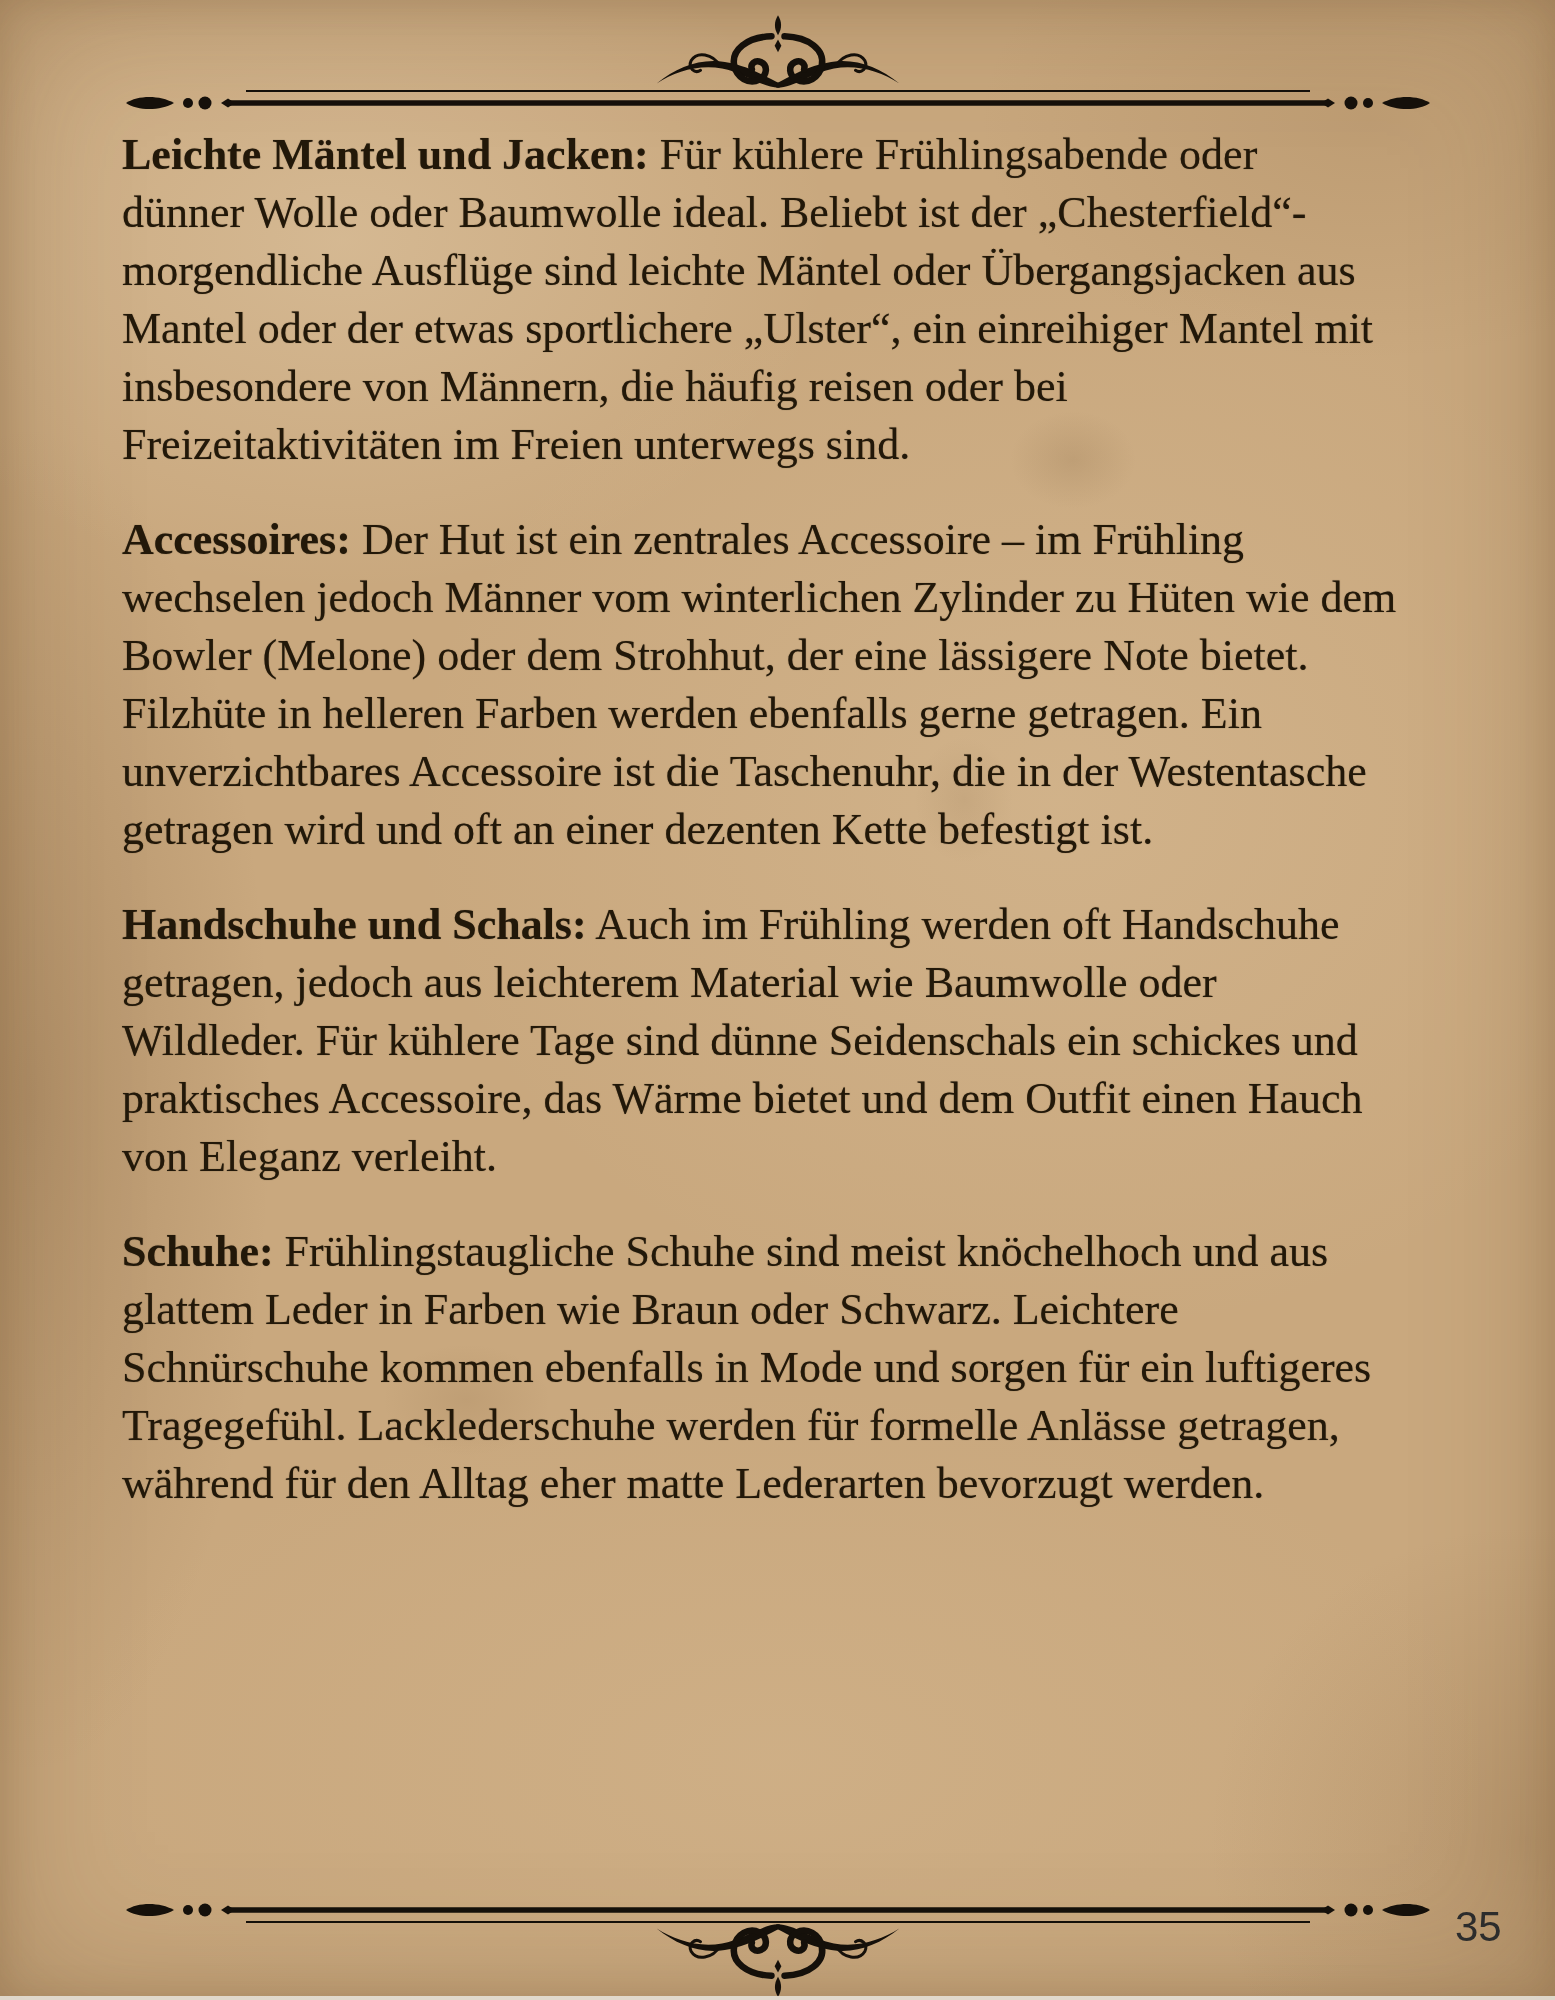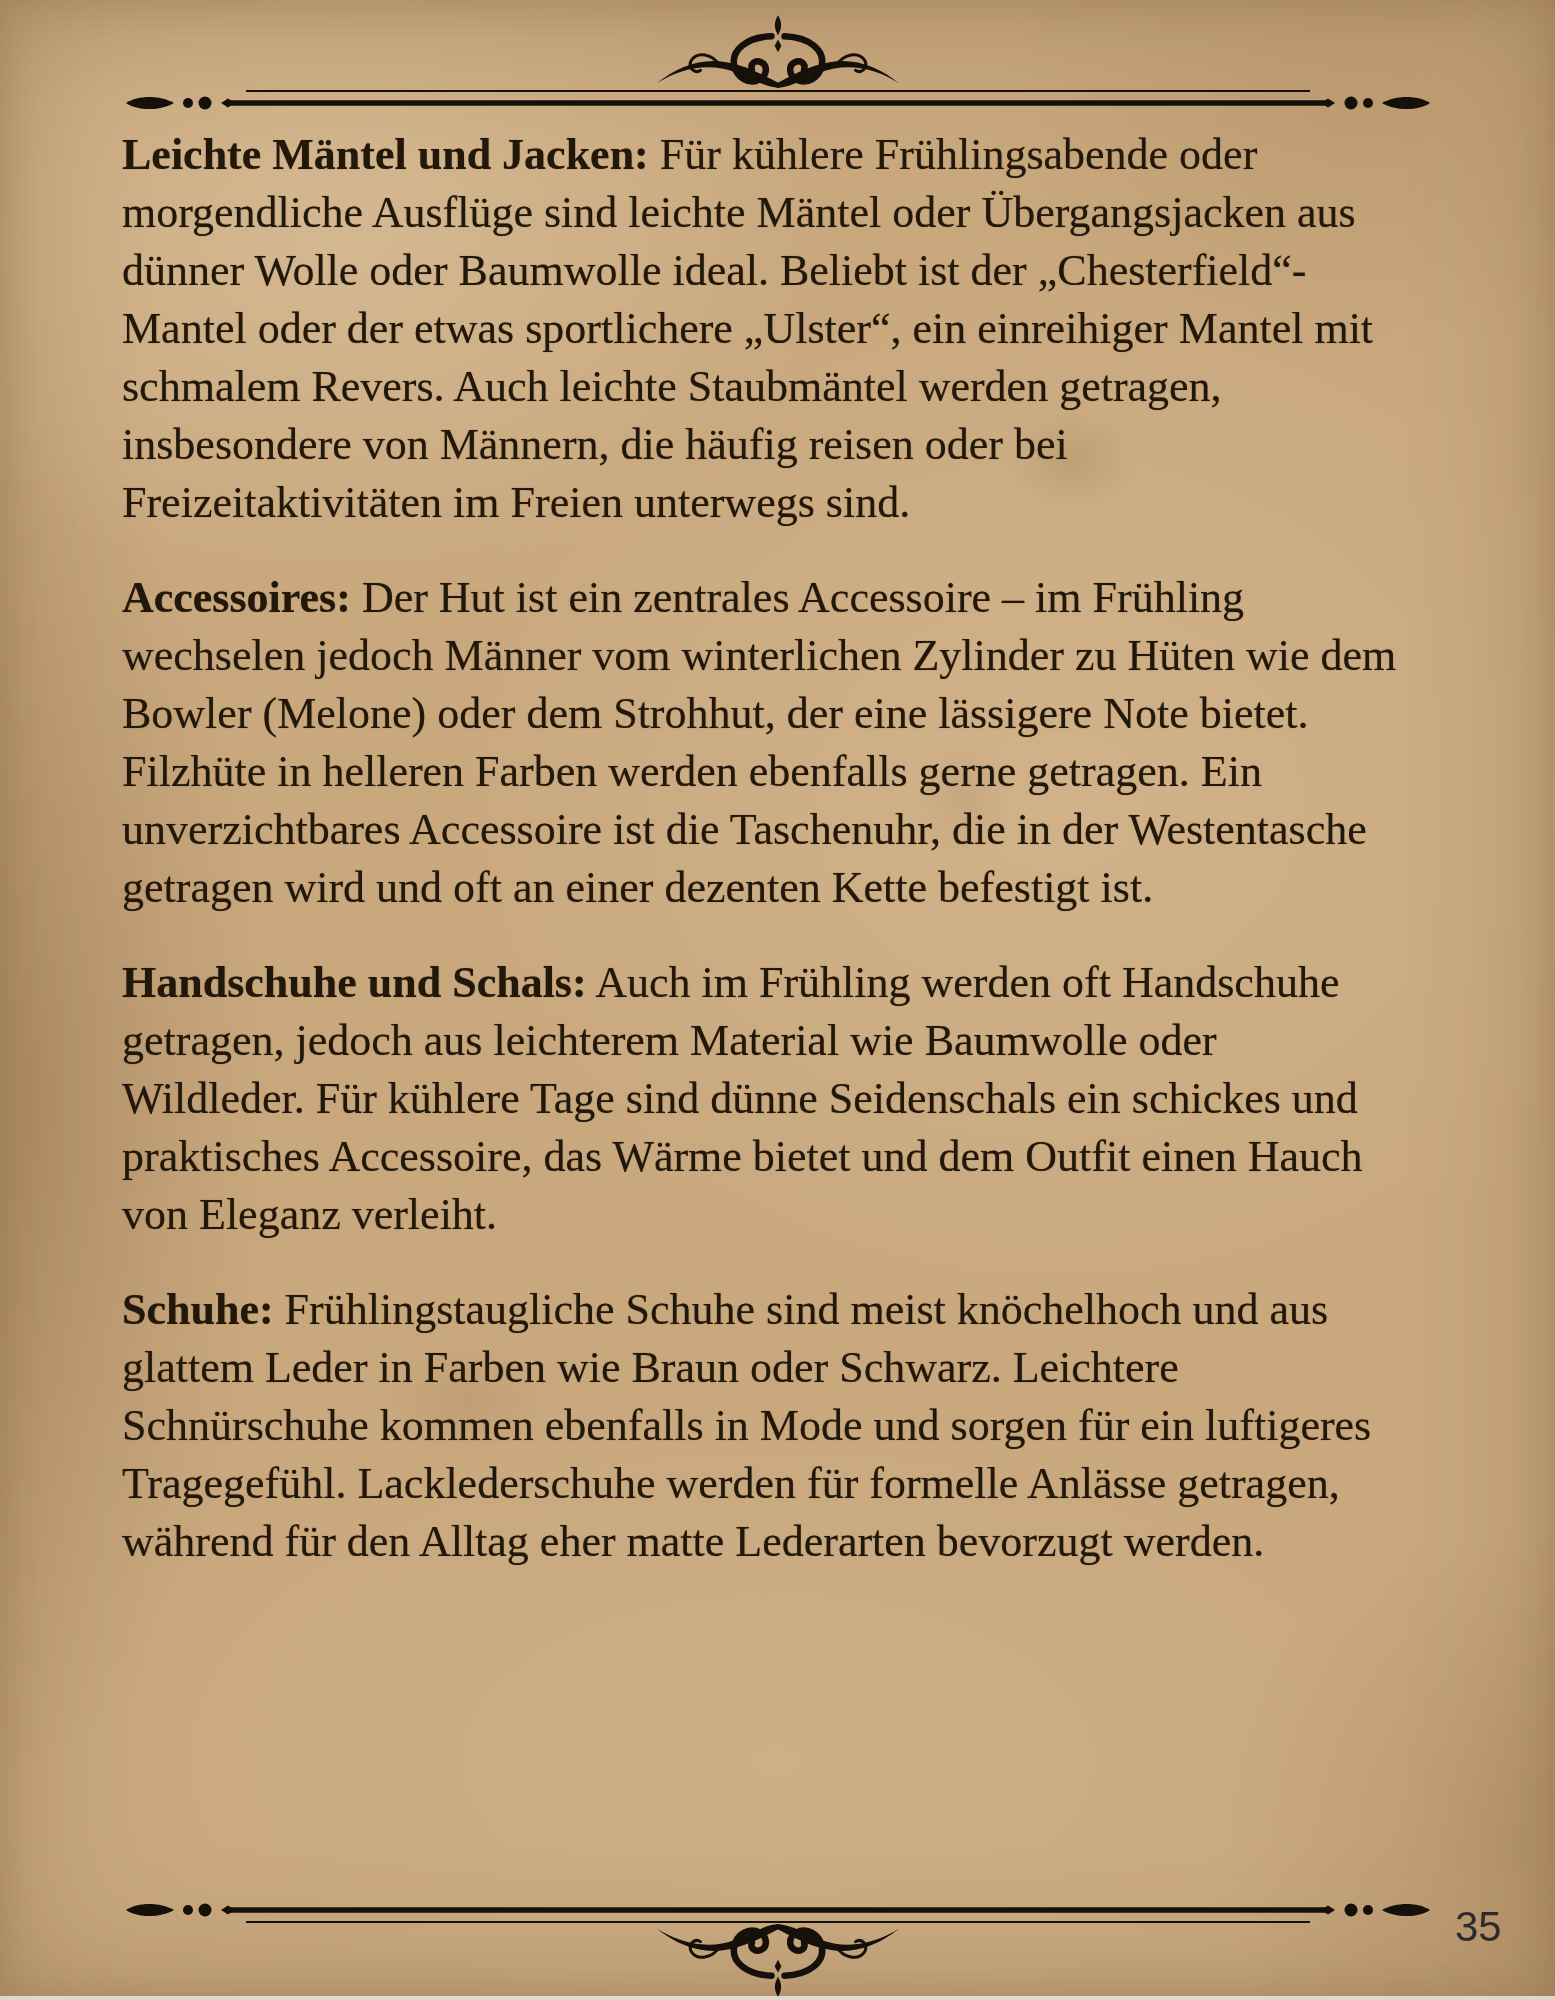--- a/index.html
+++ b/index.html
@@ -87,24 +87,23 @@
     </g>
     <g stroke="currentColor">
       <line x1="104" y1="23" x2="1204" y2="23" stroke-width="5.5"></line>
       <line x1="122" y1="11" x2="1186" y2="11" stroke-width="2"></line>
     </g>
   </svg>
 
   <main class="content">
       <div class="para">
         <div class="line"><strong>Leichte Mäntel und Jacken:</strong><span> Für kühlere Frühlingsabende oder</span></div>
+        <div class="line"><span>dünner Wolle oder Baumwolle ideal. Beliebt ist der „Chesterfield“-</span></div>
         <div class="line"><span>morgendliche Ausflüge sind leichte Mäntel oder Übergangsjacken aus</span></div>
-        <div class="line"><span>dünner Wolle oder Baumwolle ideal. Beliebt ist der „Chesterfield“-</span></div>
         <div class="line"><span>Mantel oder der etwas sportlichere „Ulster“, ein einreihiger Mantel mit</span></div>
-        <div class="line"><span>schmalem Revers. Auch leichte Staubmäntel werden getragen,</span></div>
         <div class="line"><span>insbesondere von Männern, die häufig reisen oder bei</span></div>
         <div class="line"><span>Freizeitaktivitäten im Freien unterwegs sind.</span></div>
       </div>
       <div class="para">
         <div class="line"><strong>Accessoires:</strong><span> Der Hut ist ein zentrales Accessoire – im Frühling</span></div>
         <div class="line"><span>wechselen jedoch Männer vom winterlichen Zylinder zu Hüten wie dem</span></div>
         <div class="line"><span>Bowler (Melone) oder dem Strohhut, der eine lässigere Note bietet.</span></div>
         <div class="line"><span>Filzhüte in helleren Farben werden ebenfalls gerne getragen. Ein</span></div>
         <div class="line"><span>unverzichtbares Accessoire ist die Taschenuhr, die in der Westentasche</span></div>
         <div class="line"><span>getragen wird und oft an einer dezenten Kette befestigt ist.</span></div>

